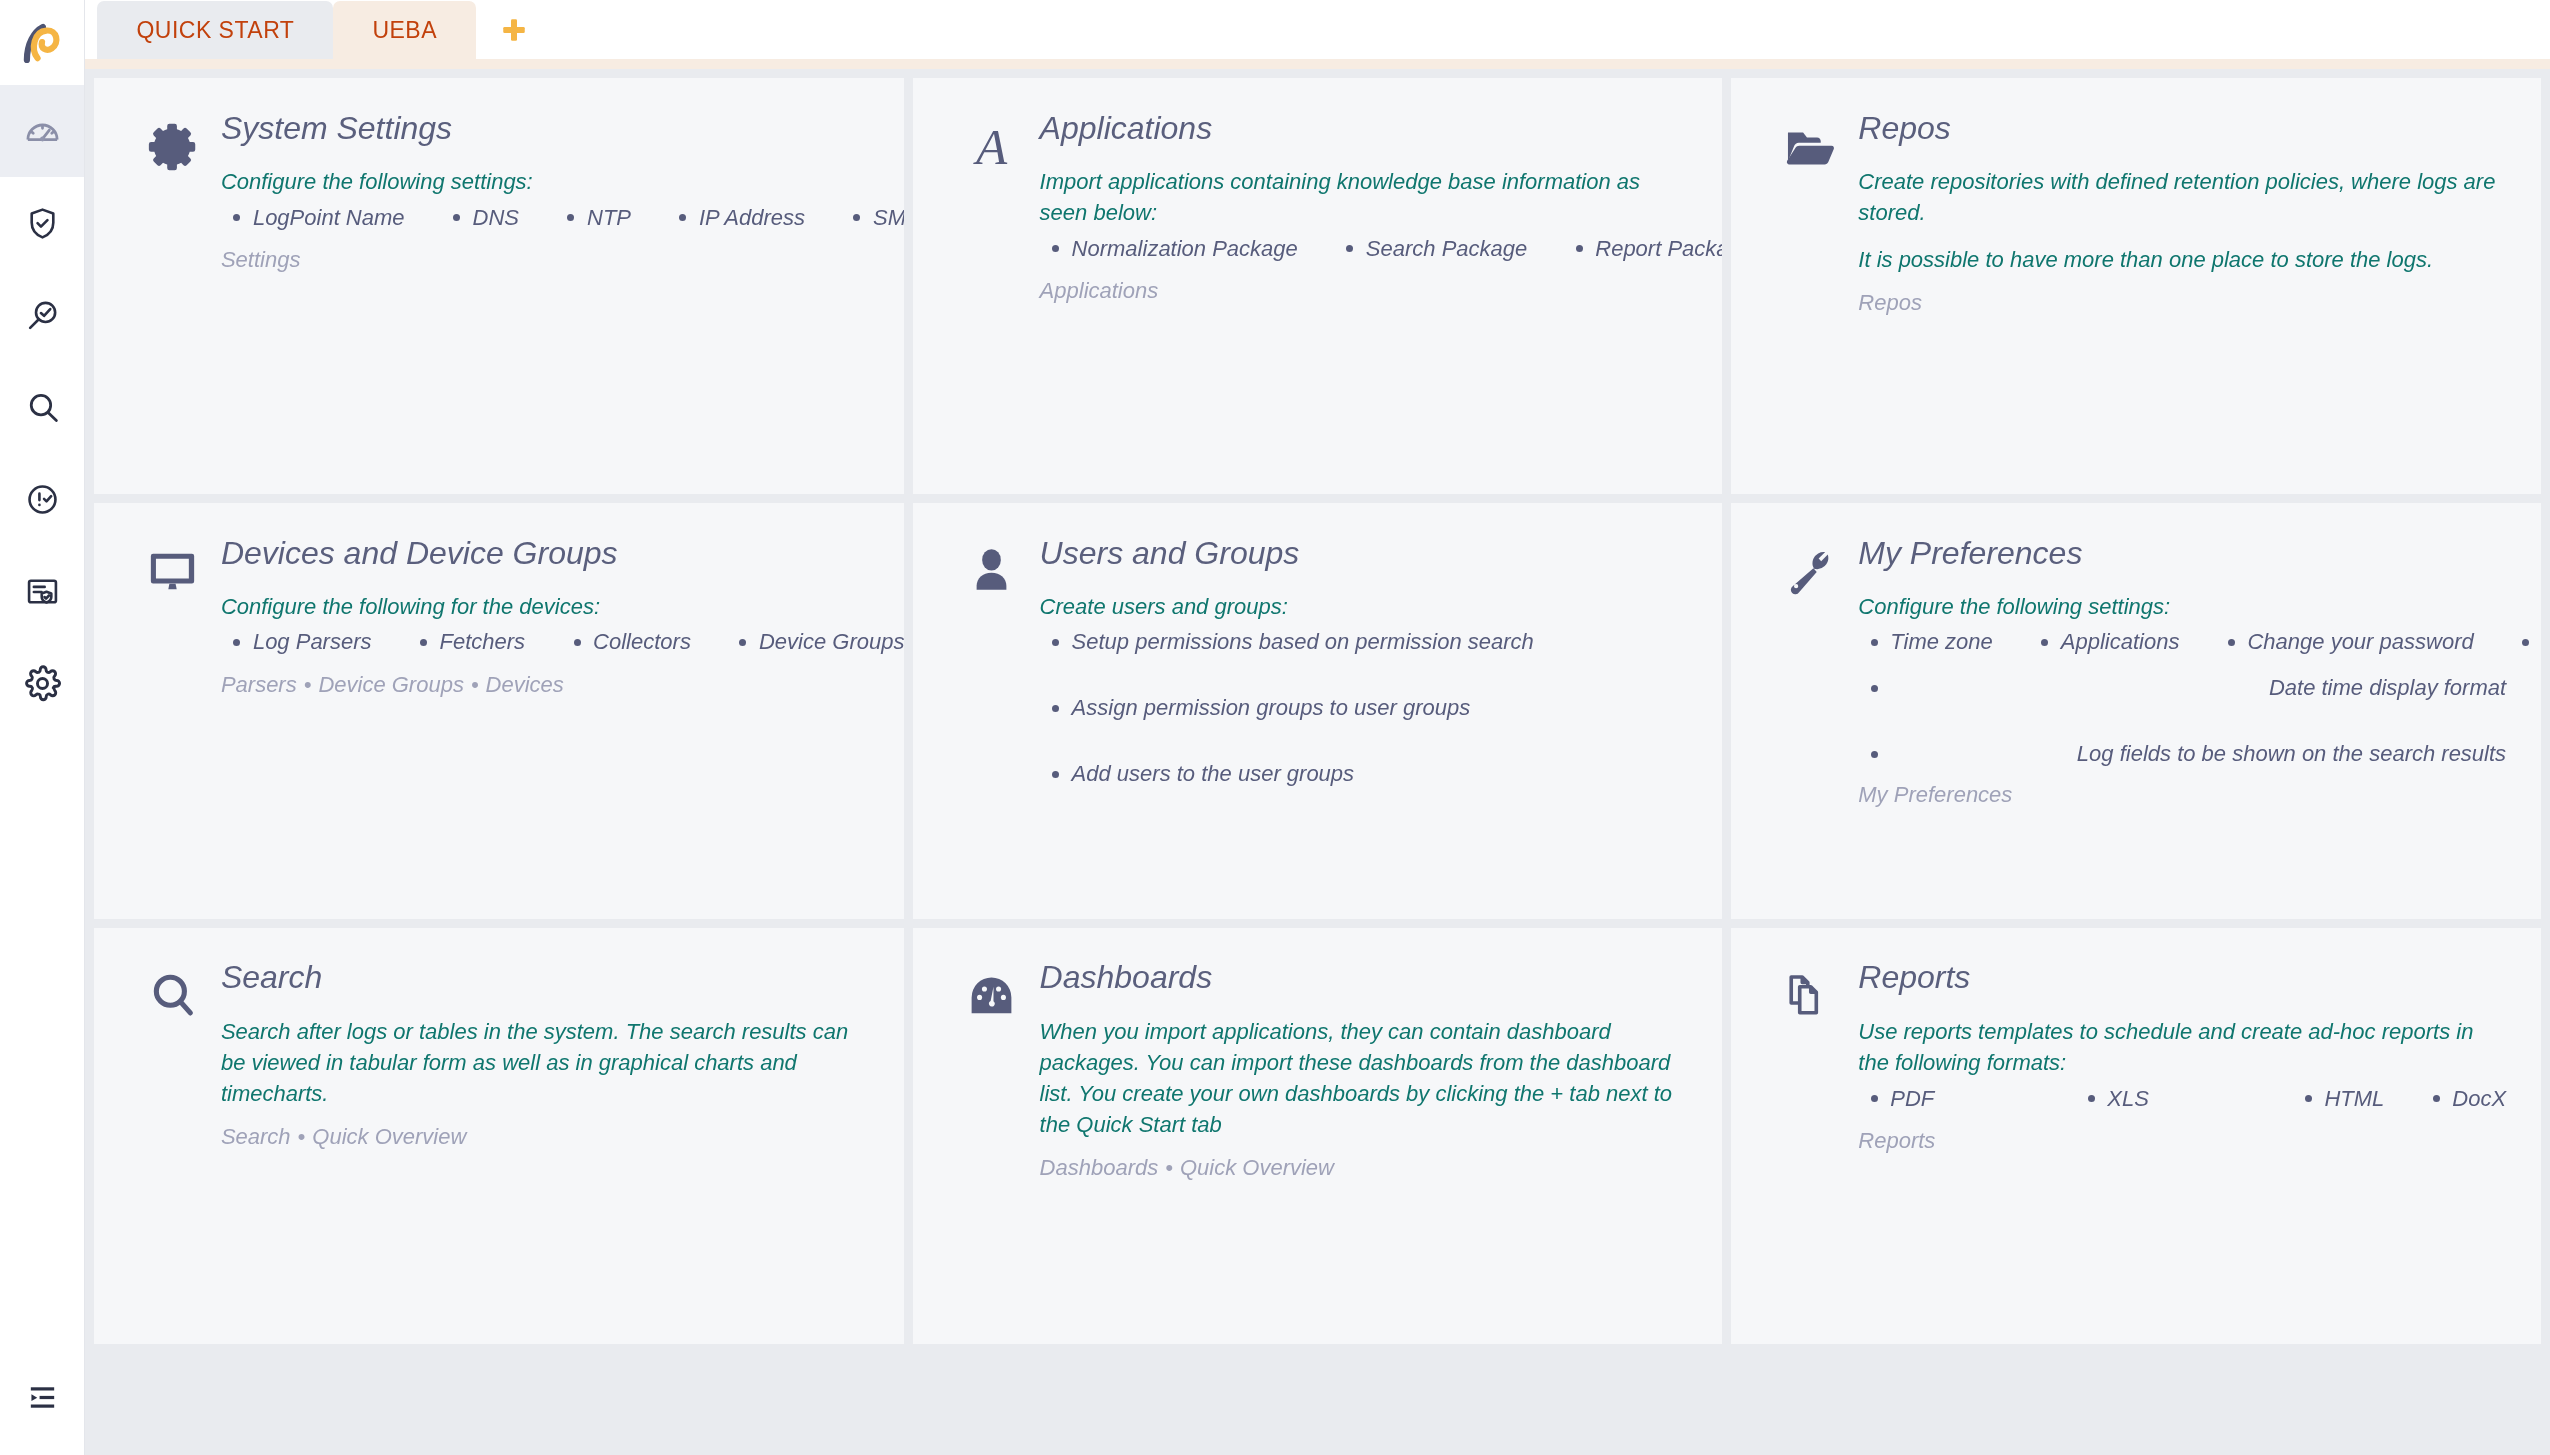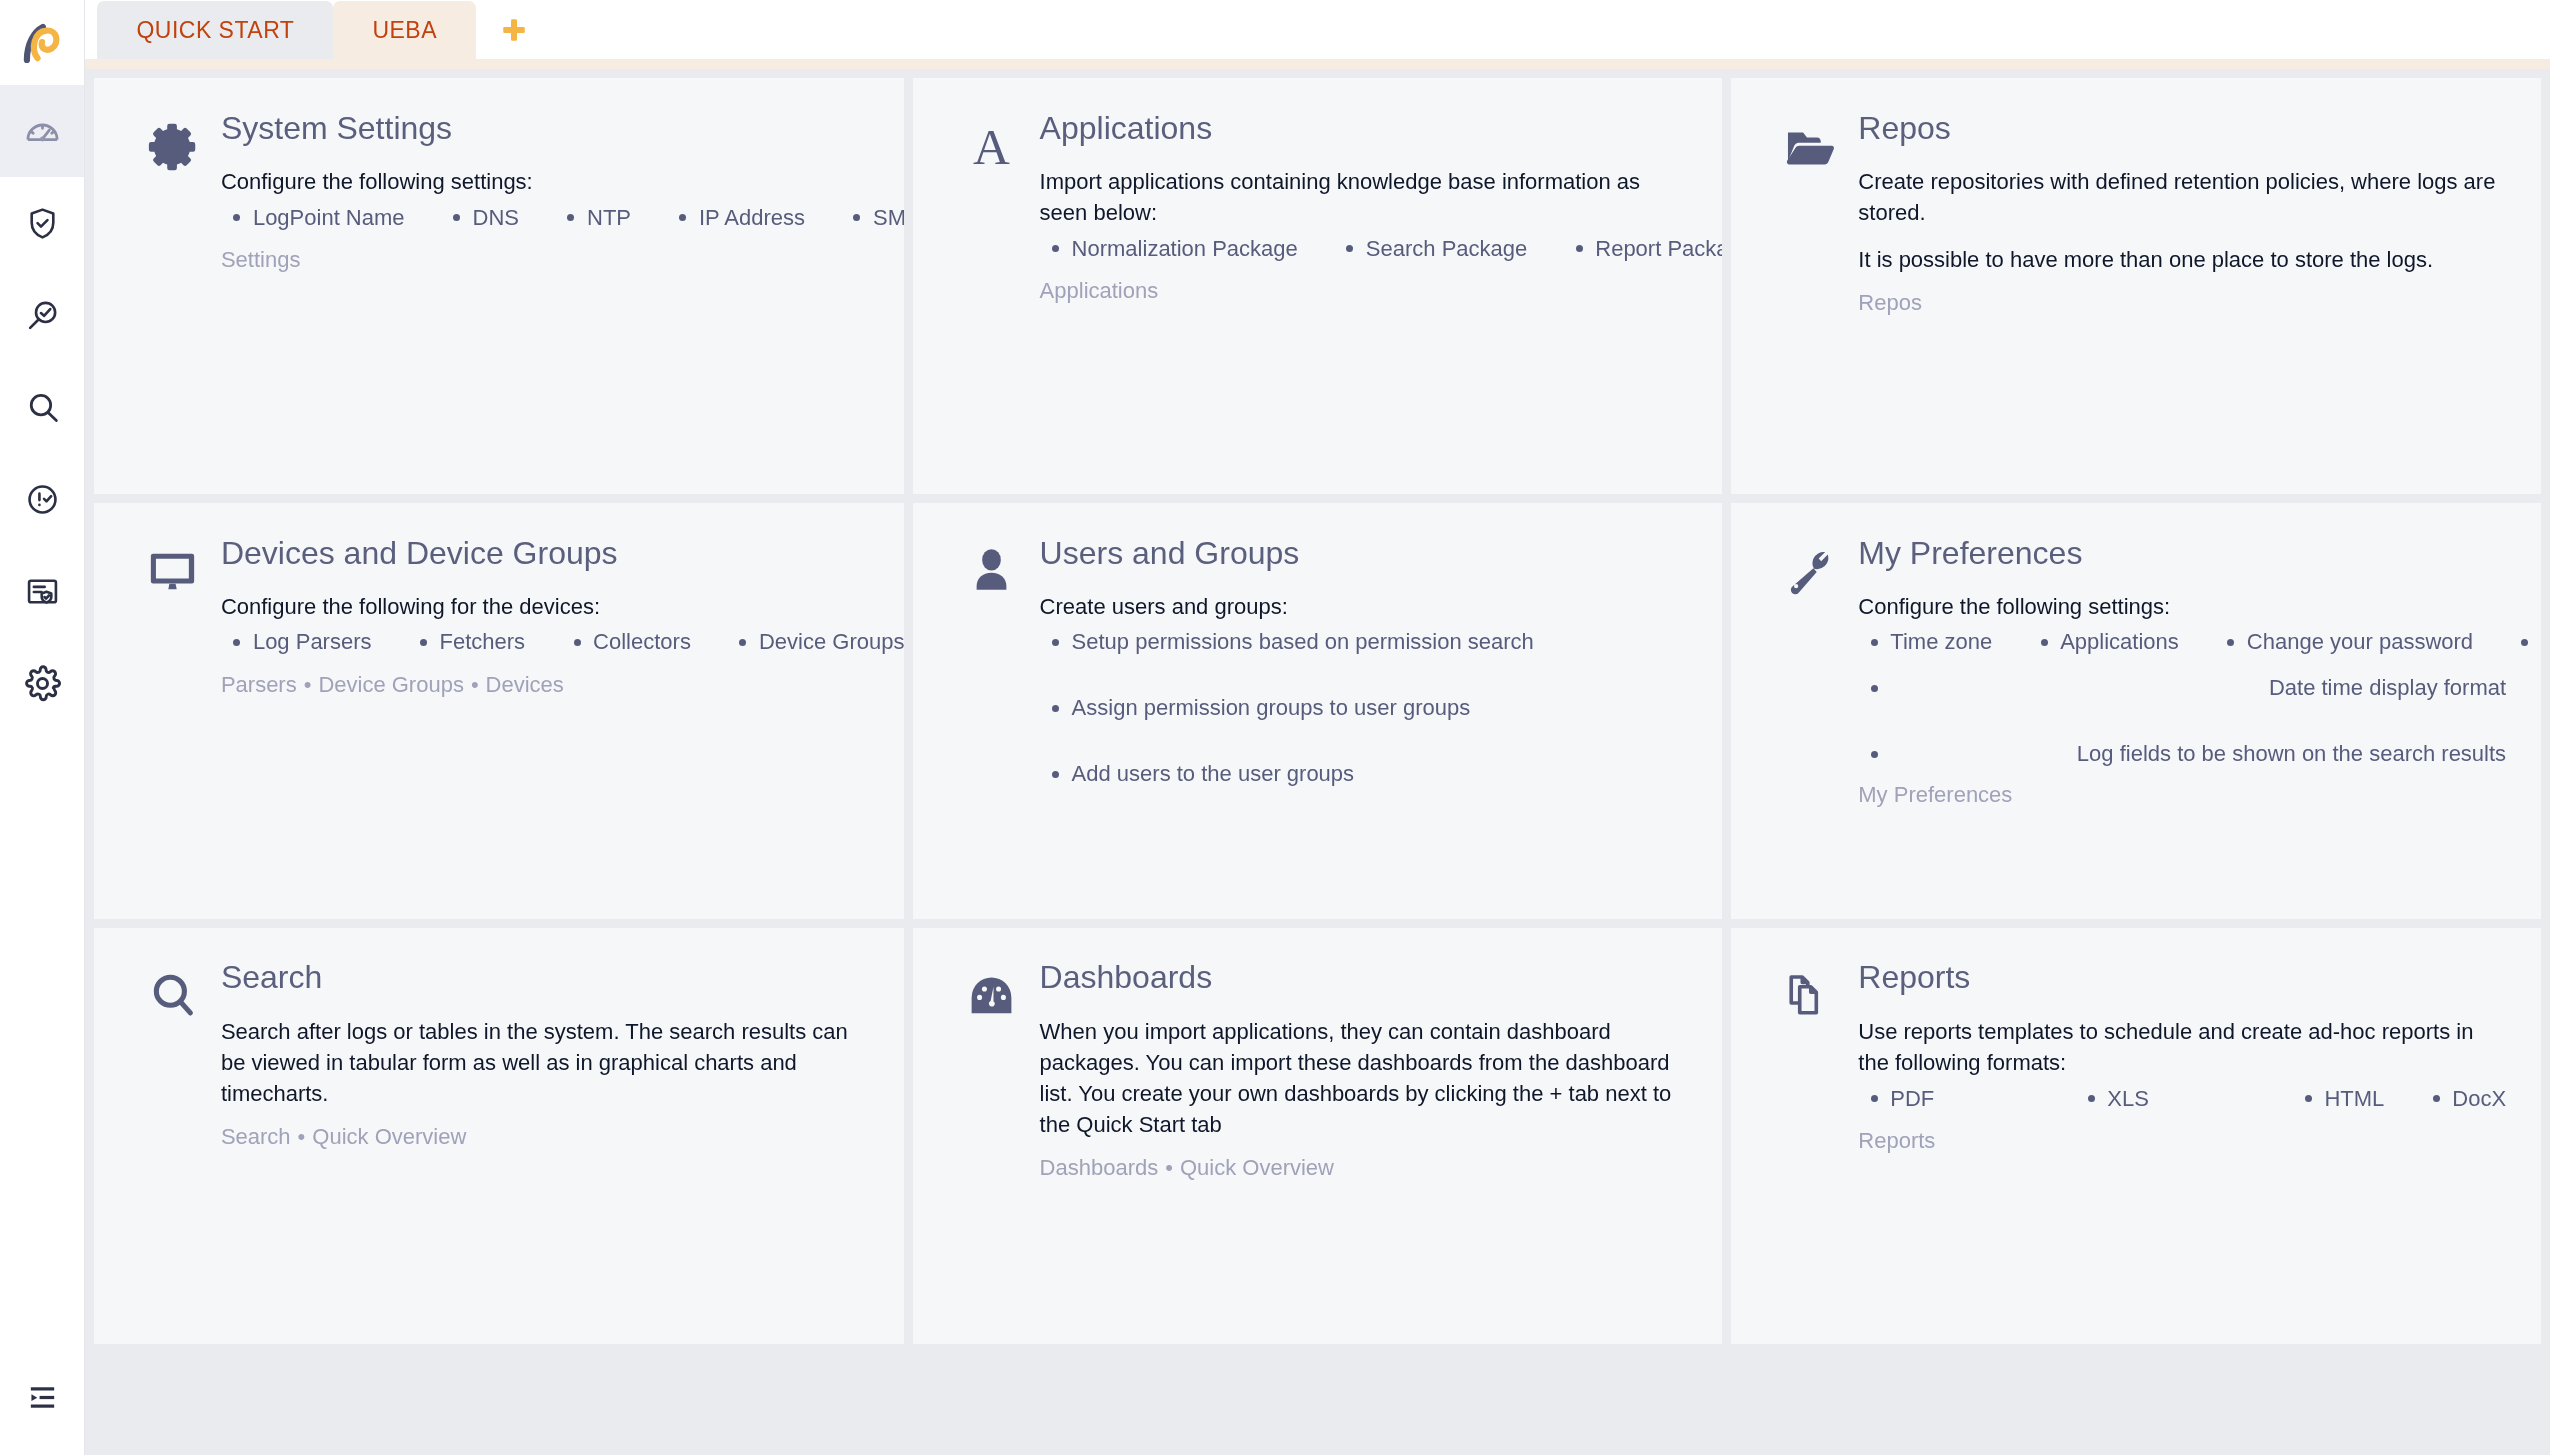--- a/index.html
+++ b/index.html
@@ -100,20 +100,21 @@
     justify-content: center;
     cursor: pointer;
   }
 
   
   .content {
     flex: 1 1 auto;
     padding: 8.9px 8.9px 0 8.9px;
     background: #e9ebef;
     overflow: hidden;
+    font-style: italic;
   }
   .grid {
     display: grid;
     grid-template-columns: repeat(3, 1fr);
     grid-auto-rows: 416px;
     gap: 8.9px;
     width: 100%;
   }
   .card {
     background: #f6f7f9;
@@ -133,21 +134,21 @@
   .card-body { flex: 1 1 auto; min-width: 0; padding-top: 1.8px; }
   .card-title {
     font-size: 32px;
     font-weight: 400;
     color: #5a5f7d;
     line-height: 1.15;
     margin-bottom: 19.5px;
   }
   .card-desc {
     font-size: 22px;
-    color: #0f172a;
+    color: #0f766e;
     line-height: 1.42;
     margin-bottom: 12.4px;
   }
   .card-desc.tight { margin-bottom: 5.3px; }
   .card-desc + .card-desc { margin-top: 16px; }
 
   ul.bullets {
     list-style: none;
     margin: 0 0 12.4px 0;
     padding: 0;

